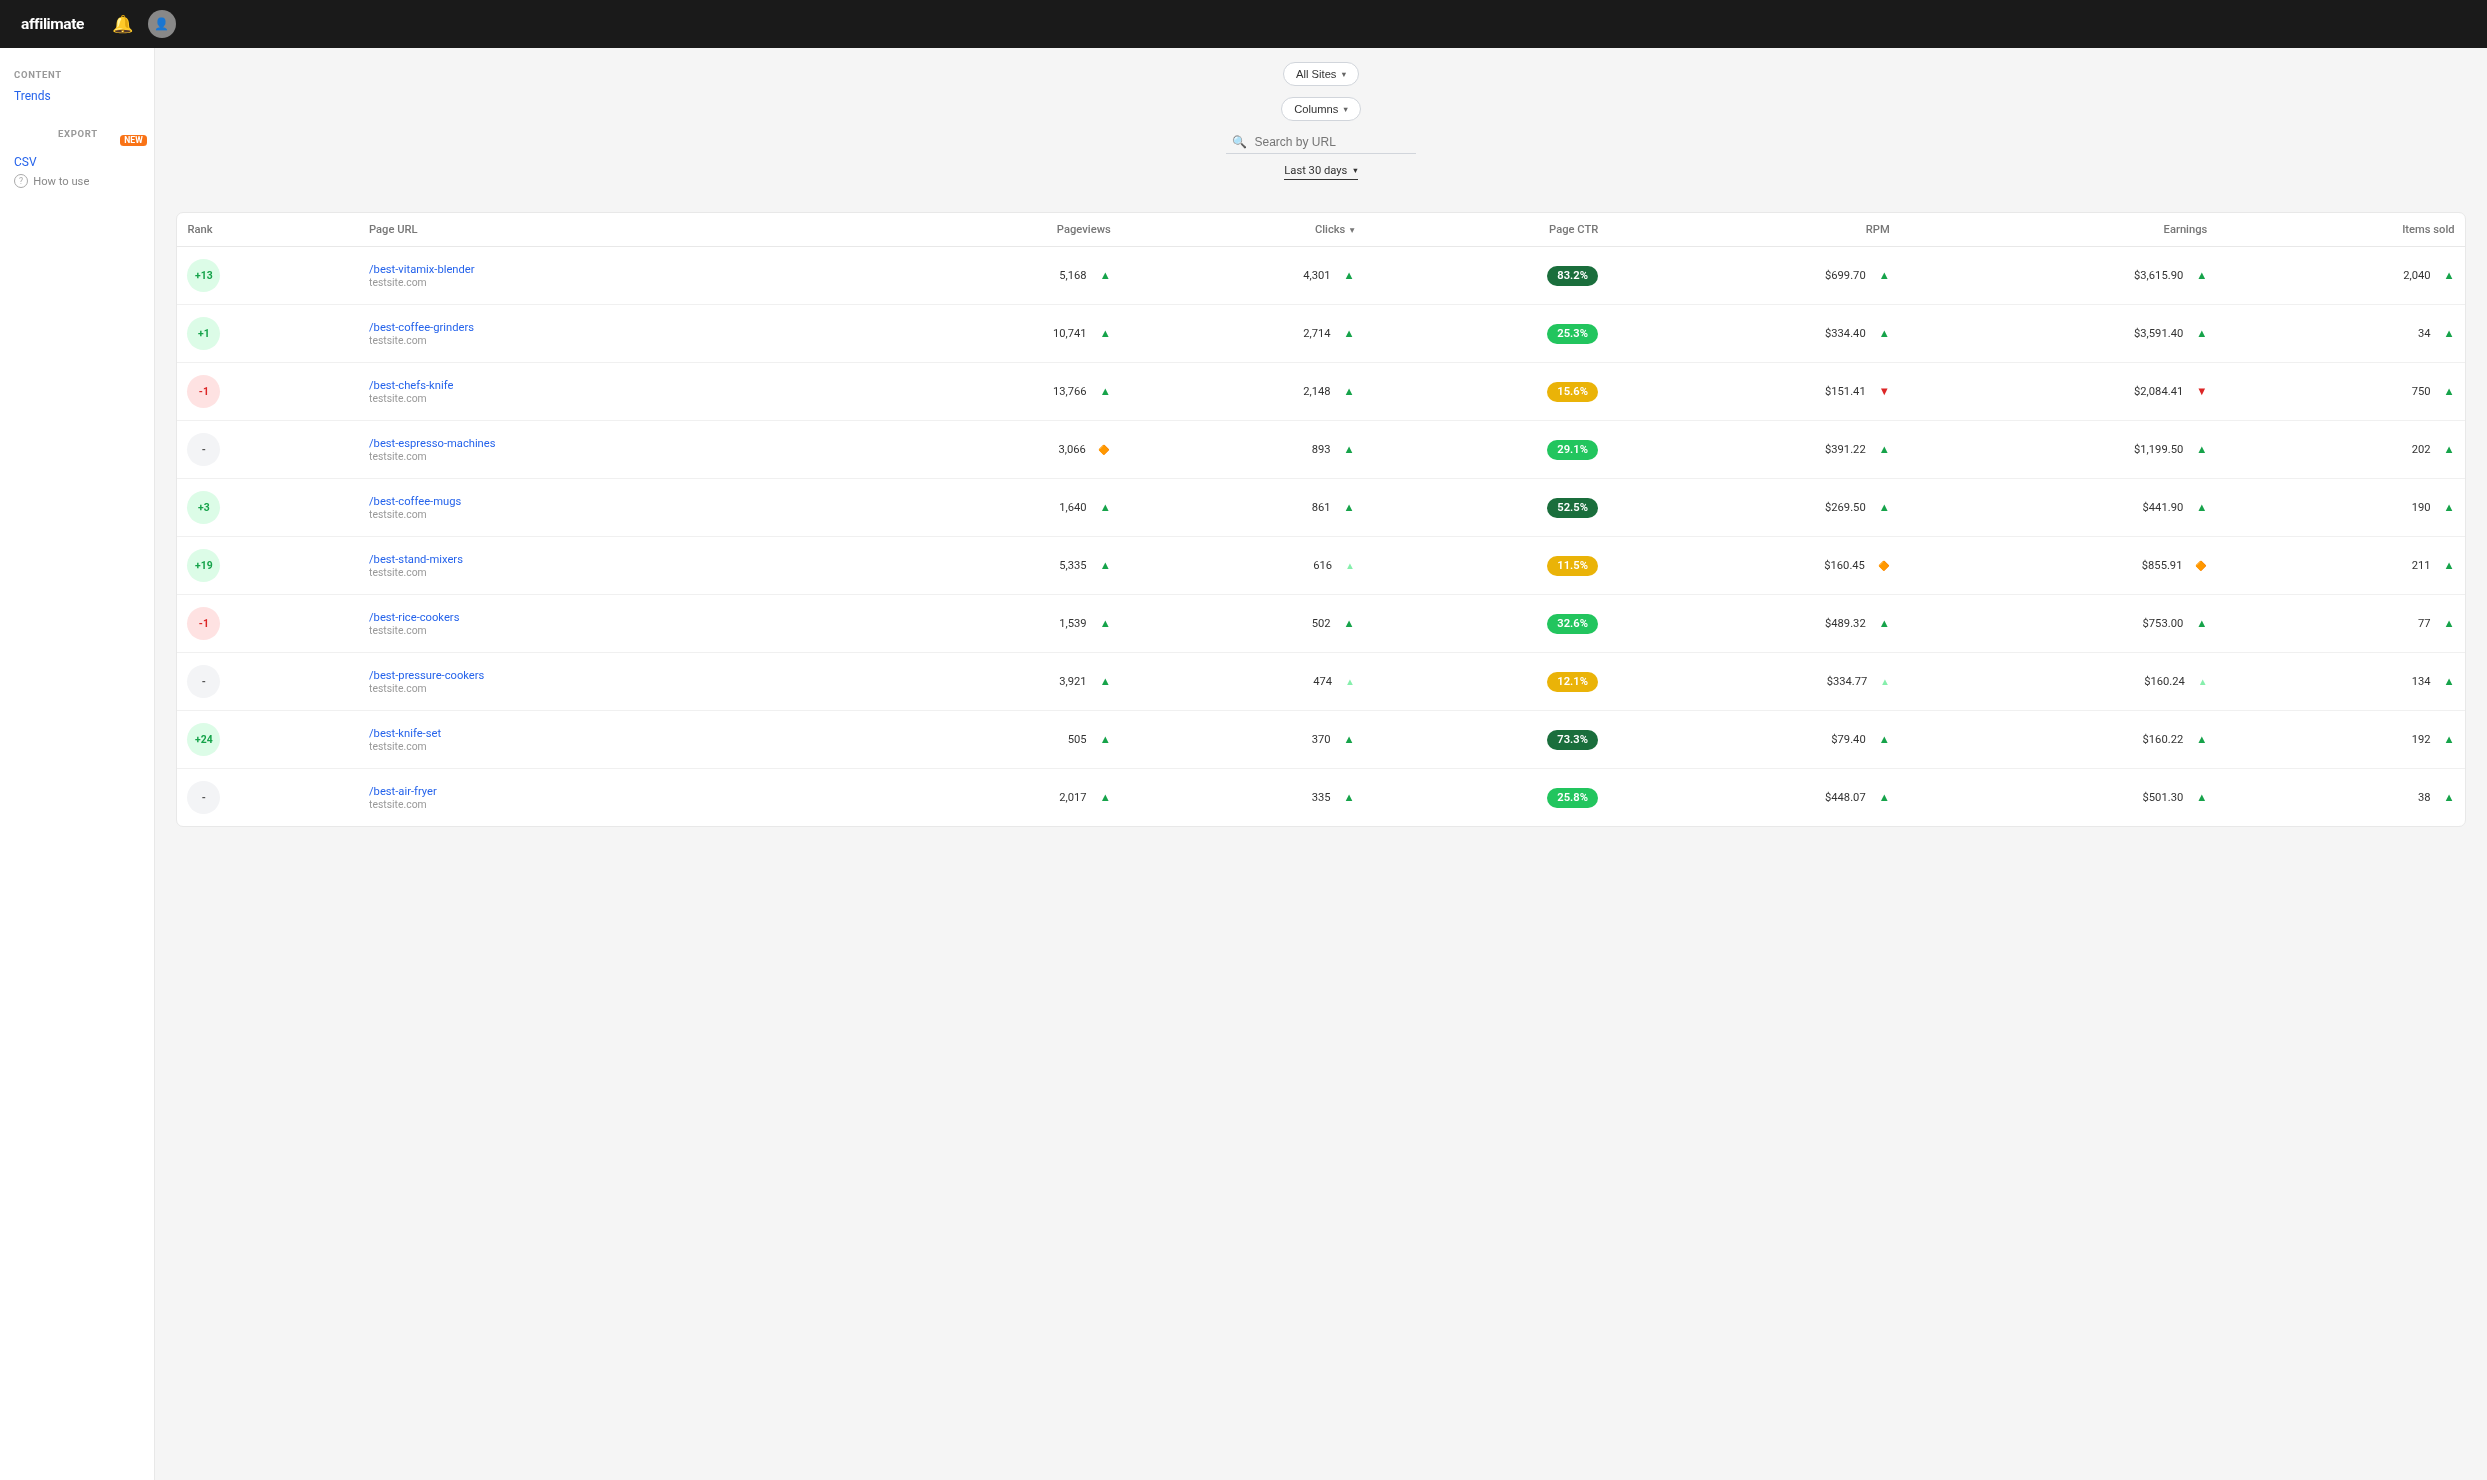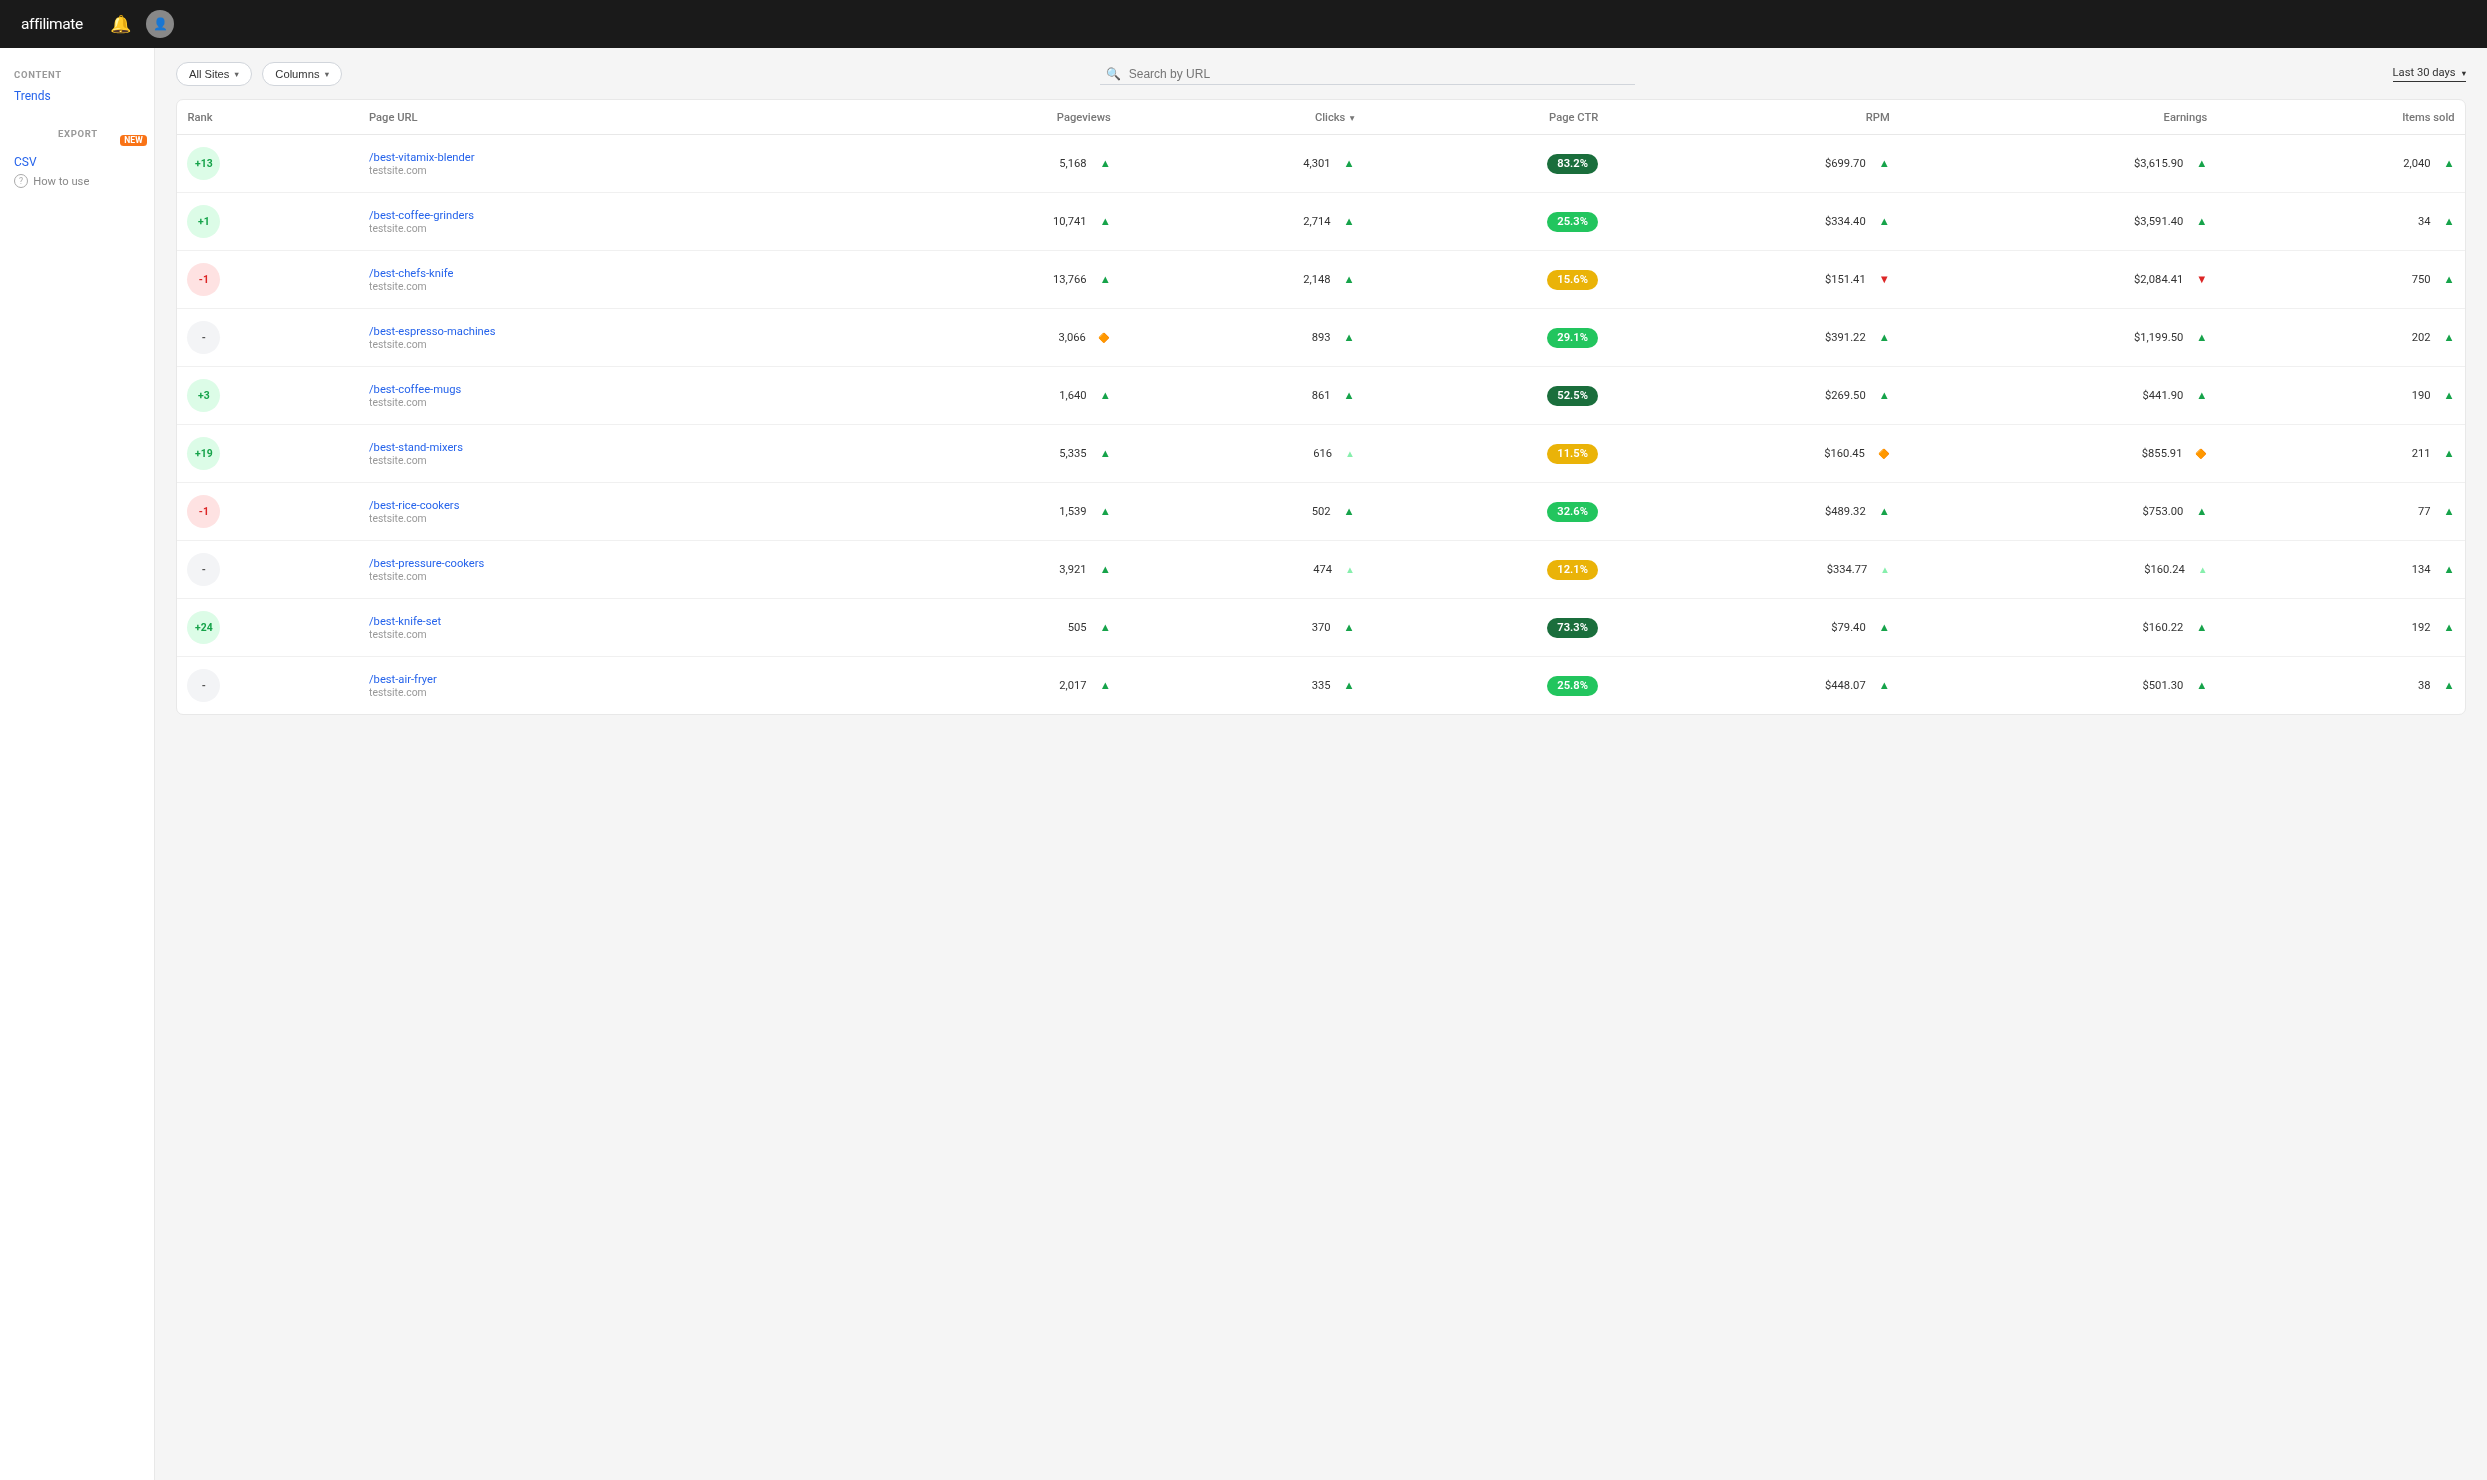--- a/index.html
+++ b/index.html
@@ -9,21 +9,21 @@
     .navbar {
       background: #1a1a1a;
       display: flex;
       align-items: center;
       padding: 0 21px;
       height: 48px;
       gap: 28px;
     }
     .navbar-logo {
       color: #fff;
-      font-weight: 400;
+      font-weight: 700;
       font-size: 15.5px;
       letter-spacing: -0.4px;
     }
     .nav-links {
       display: flex;
       gap: 24px;
       align-items: center;
       flex: 1;
     }
     .nav-link {
@@ -130,21 +130,22 @@
       flex: 1;
       padding: 14px 21px;
       overflow-x: auto;
     }
 
     
     .toolbar {
       display: flex;
       align-items: center;
       gap: 10.4px;
-      margin-bottom: 13px;
+      margin-bottom: 32px;
+      flex-direction: column;
     }
     .btn-dropdown {
       display: flex;
       align-items: center;
       gap: 5.2px;
       border: 1.3px solid #d1d5db;
       border-radius: 17.3px;
       padding: 5.2px 12px;
       background: #fff;
       font-size: 11.2px;

